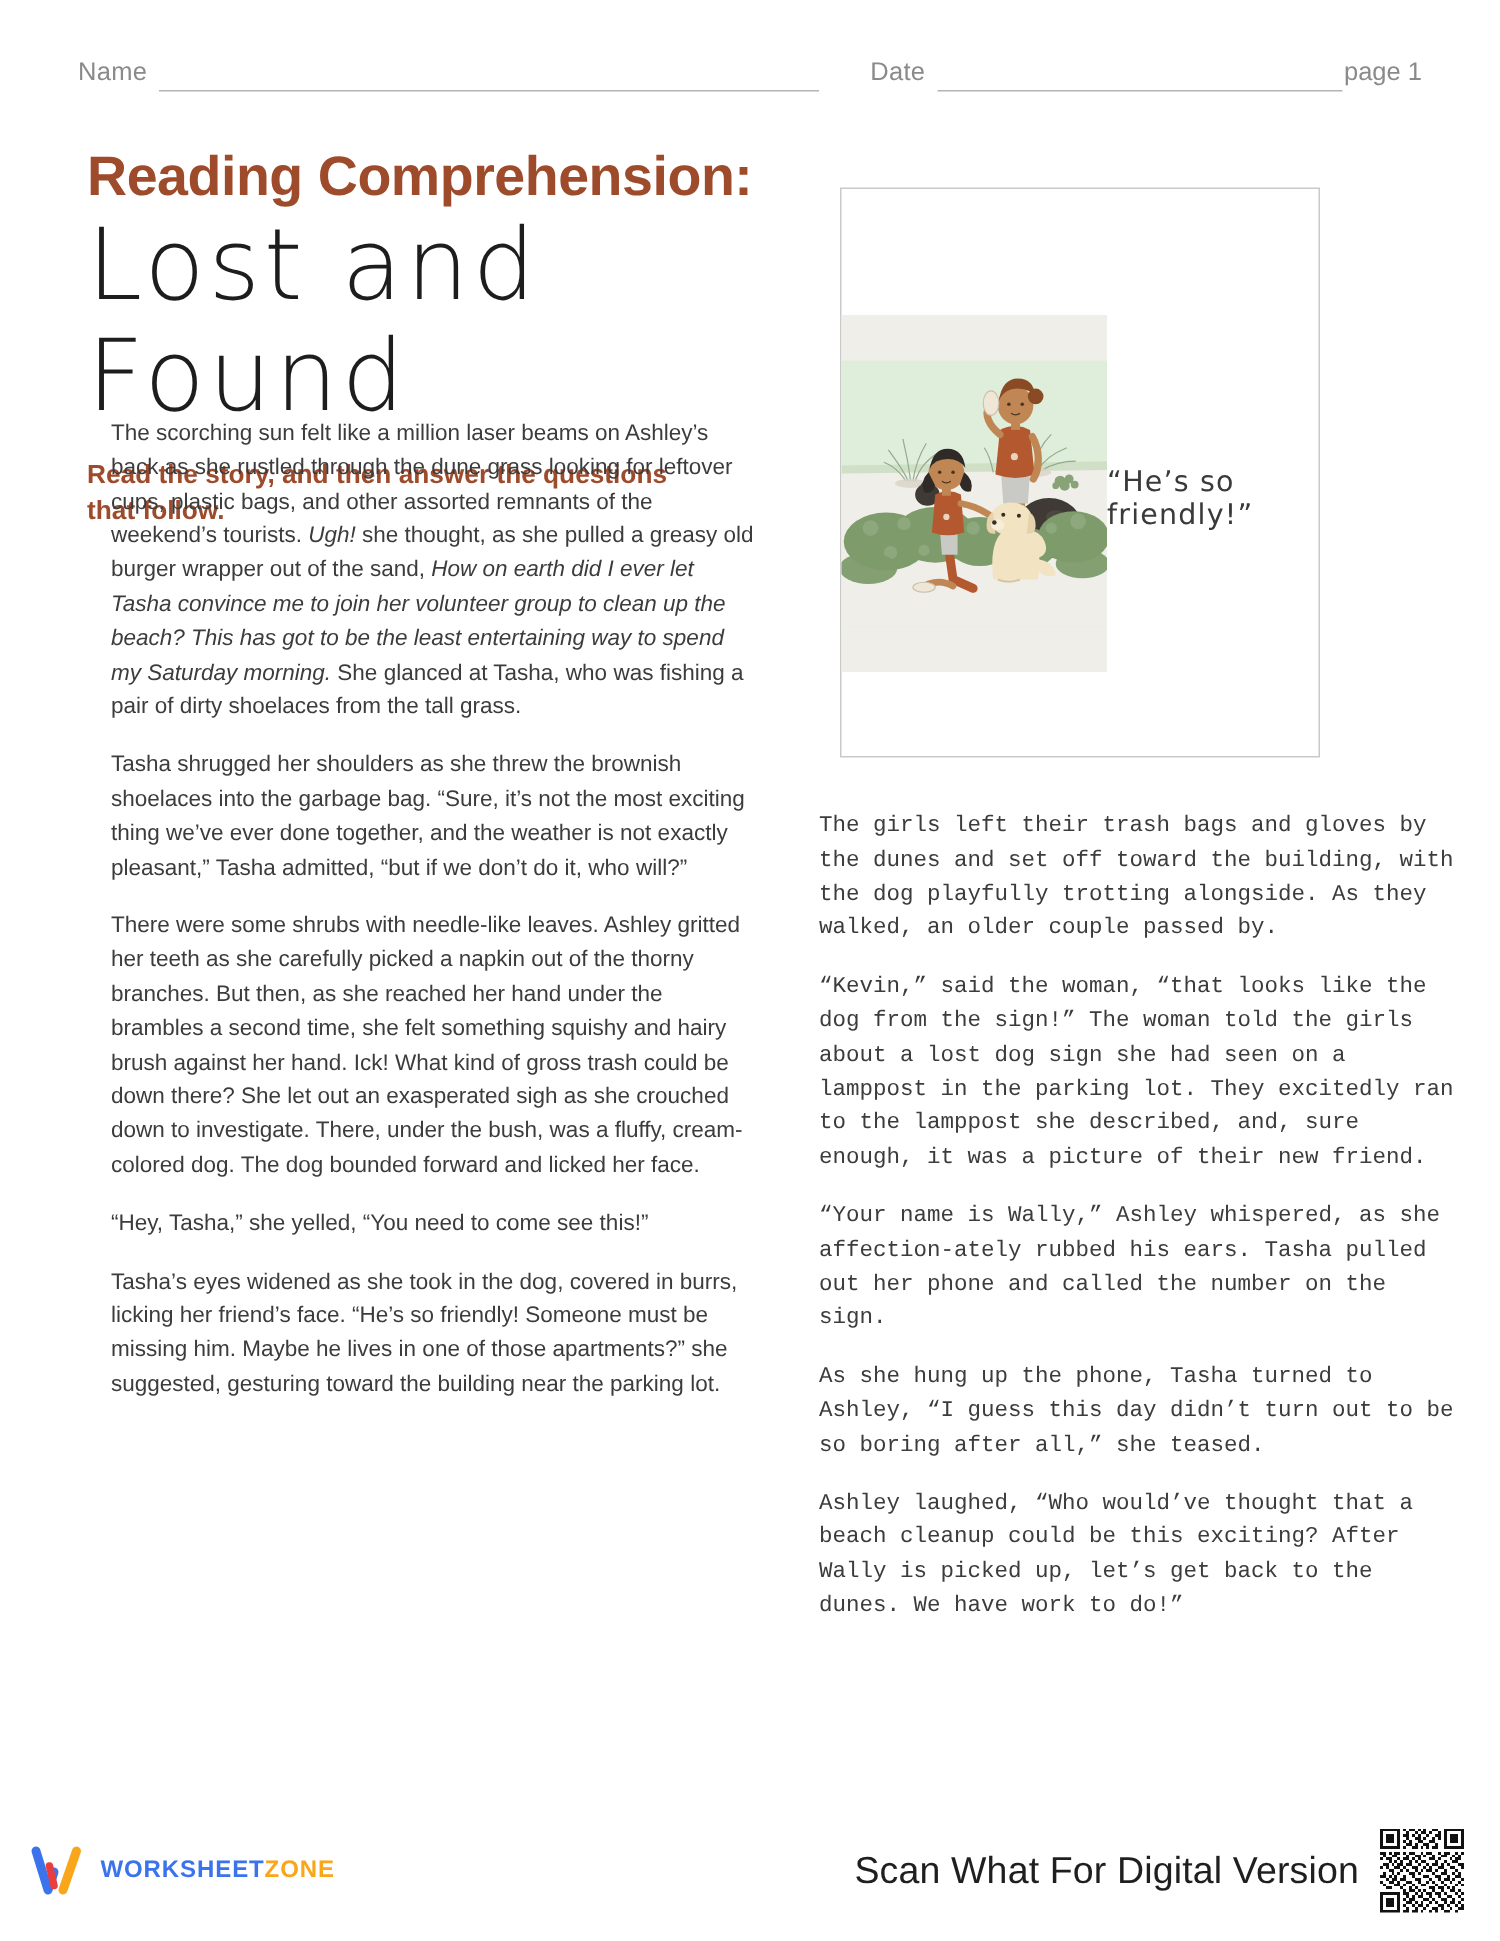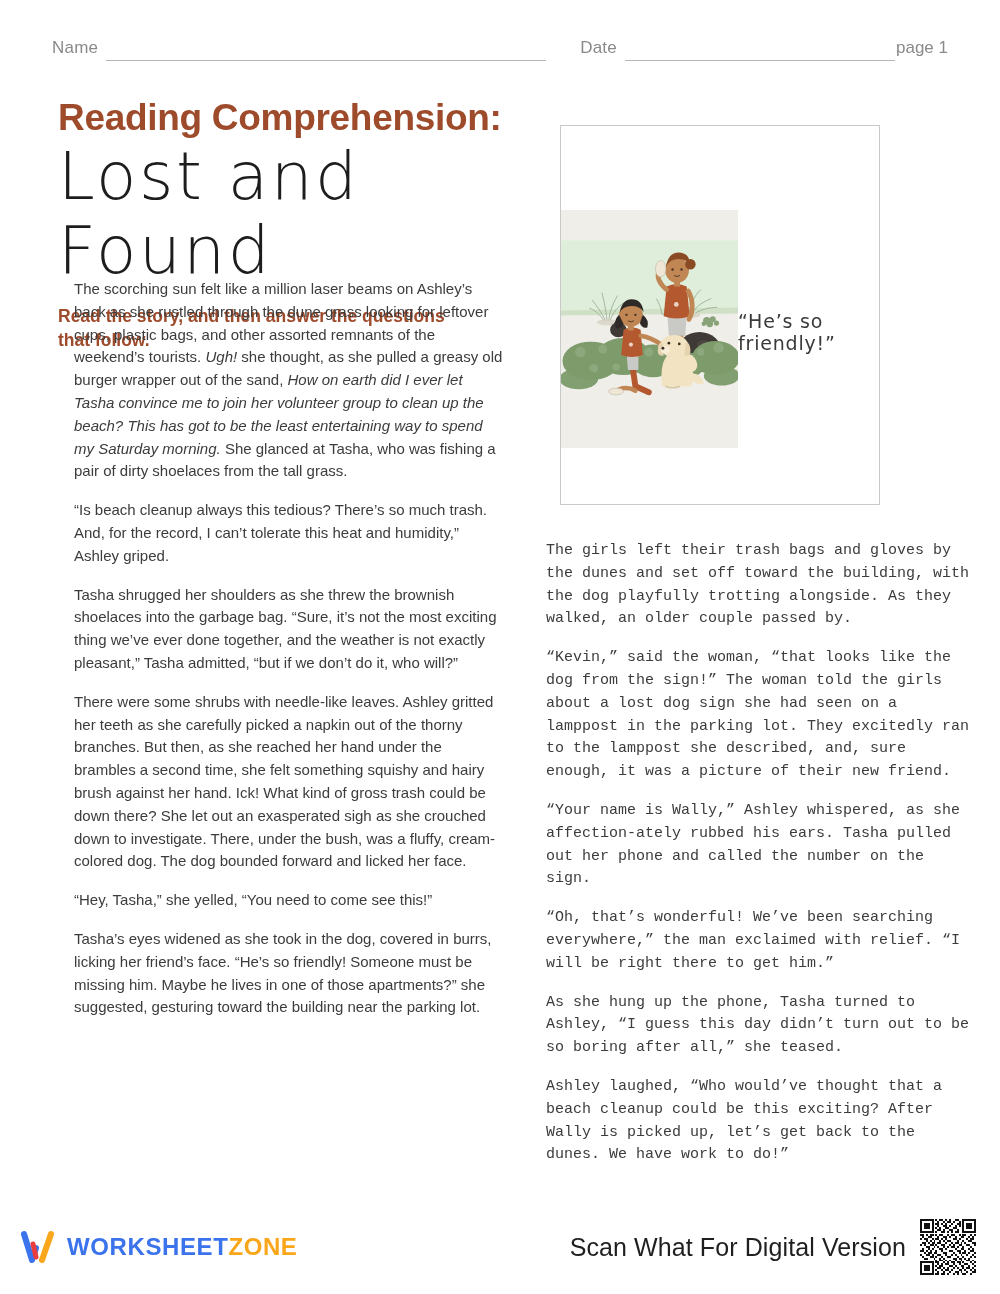--- a/index.html
+++ b/index.html
@@ -116,21 +116,21 @@
   .footer {
     position: absolute;
     left: 20px; right: 24px; bottom: 18px;
     height: 58px;
     display: flex;
     align-items: center;
   }
   .brand { display: flex; align-items: center; }
   .brand-mark { width: 38px; height: 34px; margin-right: 9px; }
   .brand-text {
-    font-size: 24px;
+    font-size: 16px;
     font-weight: bold;
     letter-spacing: .6px;
   }
   .brand-text .w1 { color: #3b73ed; }
   .brand-text .w2 { color: #f9a61a; }
   .scan-area { margin-left: auto; display: flex; align-items: center; }
   .scan-text {
     font-size: 25px;
     color: #1f1f1f;
     letter-spacing: .1px;
@@ -280,31 +280,29 @@
     <g fill="#7d9b6b" opacity=".95">
       <ellipse cx="24" cy="186" rx="26" ry="14"></ellipse>
       <ellipse cx="216" cy="182" rx="24" ry="13"></ellipse>
     </g>
   </svg>
   <div class="figure-caption">“He’s so friendly!”</div>
 </div>
 
 <div class="col col-left">
     <p><span>The scorching sun felt like a million laser beams on Ashley’s back as she rustled through the dune grass looking for leftover cups, plastic bags, and other assorted remnants of the weekend’s tourists. </span><i>Ugh!</i><span> she thought, as she pulled a greasy old burger wrapper out of the sand, </span><i>How on earth did I ever let Tasha convince me to join her volunteer group to clean up the beach? This has got to be the least entertaining way to spend my Saturday morning.</i><span> She glanced at Tasha, who was fishing a pair of dirty shoelaces from the tall grass.</span></p>
-    <p><span>“Is beach cleanup always this tedious? There’s so much trash. And, for the record, I can’t tolerate this heat and humidity,” Ashley griped.</span></p>
     <p><span>Tasha shrugged her shoulders as she threw the brownish shoelaces into the garbage bag. “Sure, it’s not the most exciting thing we’ve ever done together, and the weather is not exactly pleasant,” Tasha admitted, “but if we don’t do it, who will?”</span></p>
     <p><span>There were some shrubs with needle-like leaves. Ashley gritted her teeth as she carefully picked a napkin out of the thorny branches. But then, as she reached her hand under the brambles a second time, she felt something squishy and hairy brush against her hand. Ick! What kind of gross trash could be down there? She let out an exasperated sigh as she crouched down to investigate. There, under the bush, was a fluffy, cream-colored dog. The dog bounded forward and licked her face.</span></p>
     <p><span>“Hey, Tasha,” she yelled, “You need to come see this!”</span></p>
     <p><span>Tasha’s eyes widened as she took in the dog, covered in burrs, licking her friend’s face. “He’s so friendly! Someone must be missing him. Maybe he lives in one of those apartments?” she suggested, gesturing toward the building near the parking lot.</span></p>
   </div>
 <div class="col col-right">
     <p><span>The girls left their trash bags and gloves by the dunes and set off toward the building, with the dog playfully trotting alongside. As they walked, an older couple passed by.</span></p>
     <p><span>“Kevin,” said the woman, “that looks like the dog from the sign!” The woman told the girls about a lost dog sign she had seen on a lamppost in the parking lot. They excitedly ran to the lamppost she described, and, sure enough, it was a picture of their new friend.</span></p>
     <p><span>“Your name is Wally,” Ashley whispered, as she affection-ately rubbed his ears. Tasha pulled out her phone and called the number on the sign.</span></p>
-    <p><span>“Oh, that’s wonderful! We’ve been searching everywhere,” the man exclaimed with relief. “I will be right there to get him.”</span></p>
     <p><span>As she hung up the phone, Tasha turned to Ashley, “I guess this day didn’t turn out to be so boring after all,” she teased.</span></p>
     <p><span>Ashley laughed, “Who would’ve thought that a beach cleanup could be this exciting? After Wally is picked up, let’s get back to the dunes. We have work to do!”</span></p>
   </div>
 
 <div class="footer">
   <div class="brand">
     <svg class="brand-mark" viewBox="0 0 38 34">
       <path d="M4 4 L12 30 L16 18" stroke="#3b73ed" stroke-width="6" stroke-linecap="round" stroke-linejoin="round" fill="none"></path>
       <path d="M13 14 L16 27" stroke="#ea3d3d" stroke-width="5" stroke-linecap="round" fill="none"></path>
       <path d="M31 4 L22 30" stroke="#f9a61a" stroke-width="6" stroke-linecap="round" fill="none"></path>

